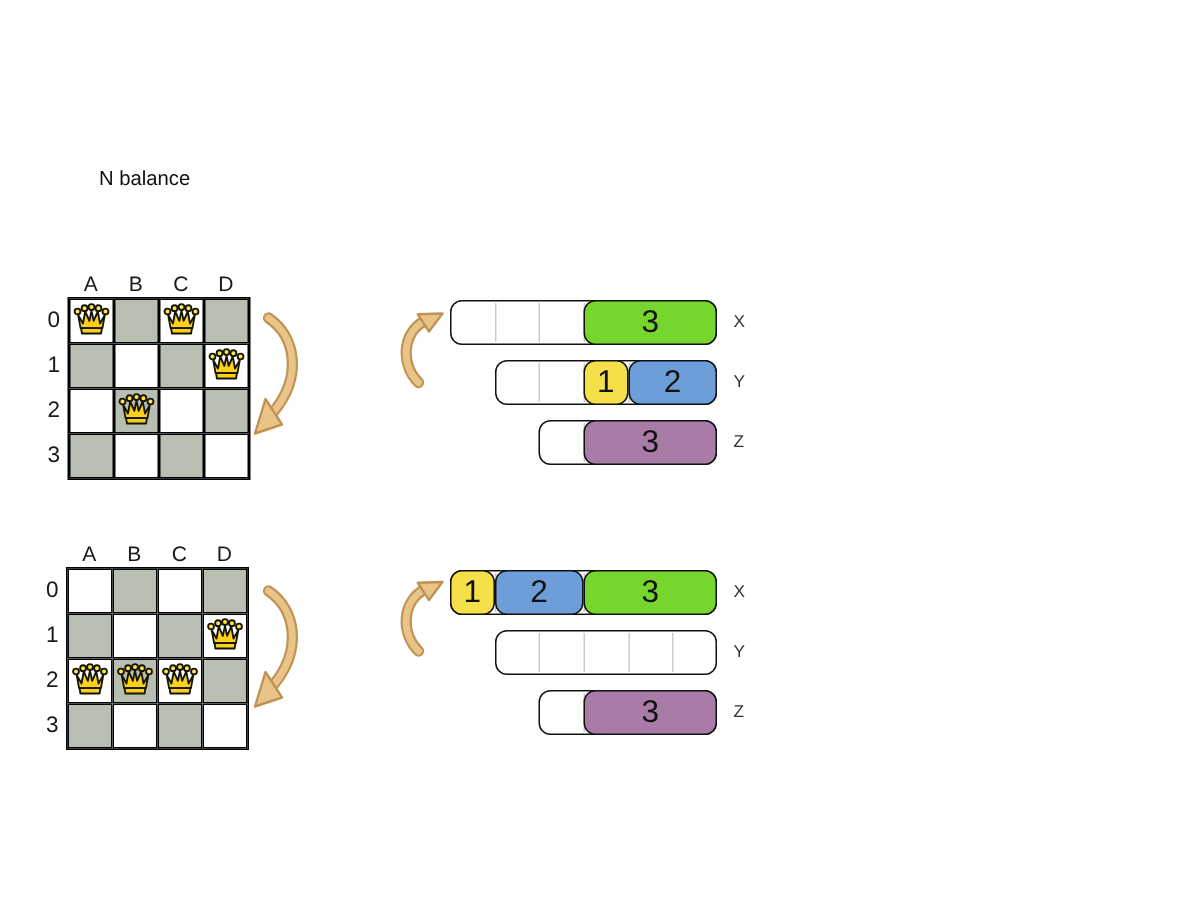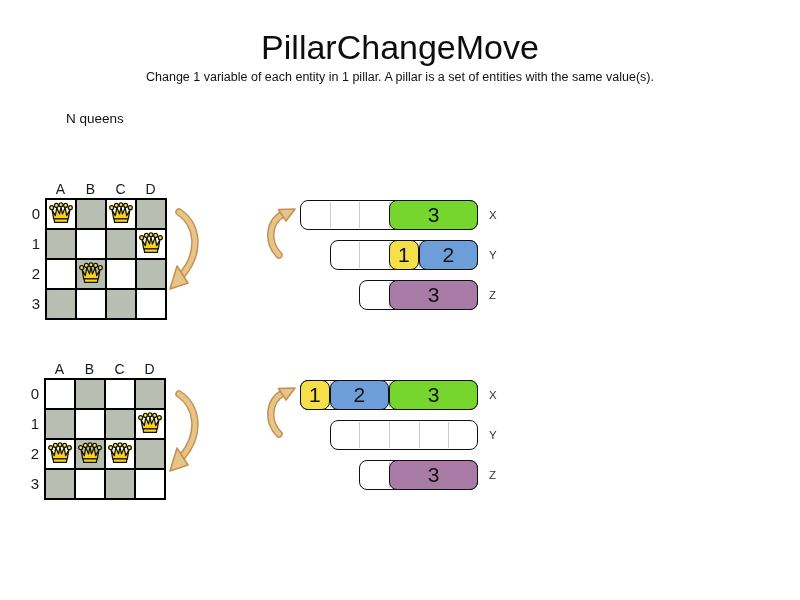--- a/index.html
+++ b/index.html
@@ -34,24 +34,22 @@
   .arrow .curveUnder{fill:none;stroke:var(--arrow-stroke,#c09355);stroke-width:7.5;stroke-linecap:round;}
   .arrow .curveOver{fill:none;stroke:var(--arrow-fill,#e9c489);stroke-width:4.6;stroke-linecap:round;}
   .arrow .head{fill:var(--arrow-fill,#e9c489);stroke:var(--arrow-stroke,#c09355);
     stroke-width:1.6;stroke-linejoin:round;}
 </style>
 </head>
 <body>
 
 <div id="stage">
 
-  <div class="pageTitle">PillarChangeMove</div>
-  <div class="pageSubtitle">Change 1 variable of each entity in 1 pillar. A pillar is a set of entities with the same value(s).</div>
-
-  <div class="sectionLabel" style="left:66px;top:111px;">N queens</div>
+
+  <div class="sectionLabel" style="left:66px;top:111px;">N balance</div>
 
   <svg class="arrow" style="left:167px;top:207px;" width="38" height="85" viewBox="0 0 38 85">
     <path class="curveUnder" d="M12 5 C 30 17 35 44 15 68"></path>
     <path class="curveOver" d="M12 5 C 30 17 35 44 15 68"></path>
     <polygon class="head" points="3,82 21,76 10,59"></polygon>
   </svg>
 
   <svg class="arrow" style="left:167px;top:389px;" width="38" height="85" viewBox="0 0 38 85">
     <path class="curveUnder" d="M12 5 C 30 17 35 44 15 68"></path>
     <path class="curveOver" d="M12 5 C 30 17 35 44 15 68"></path>

